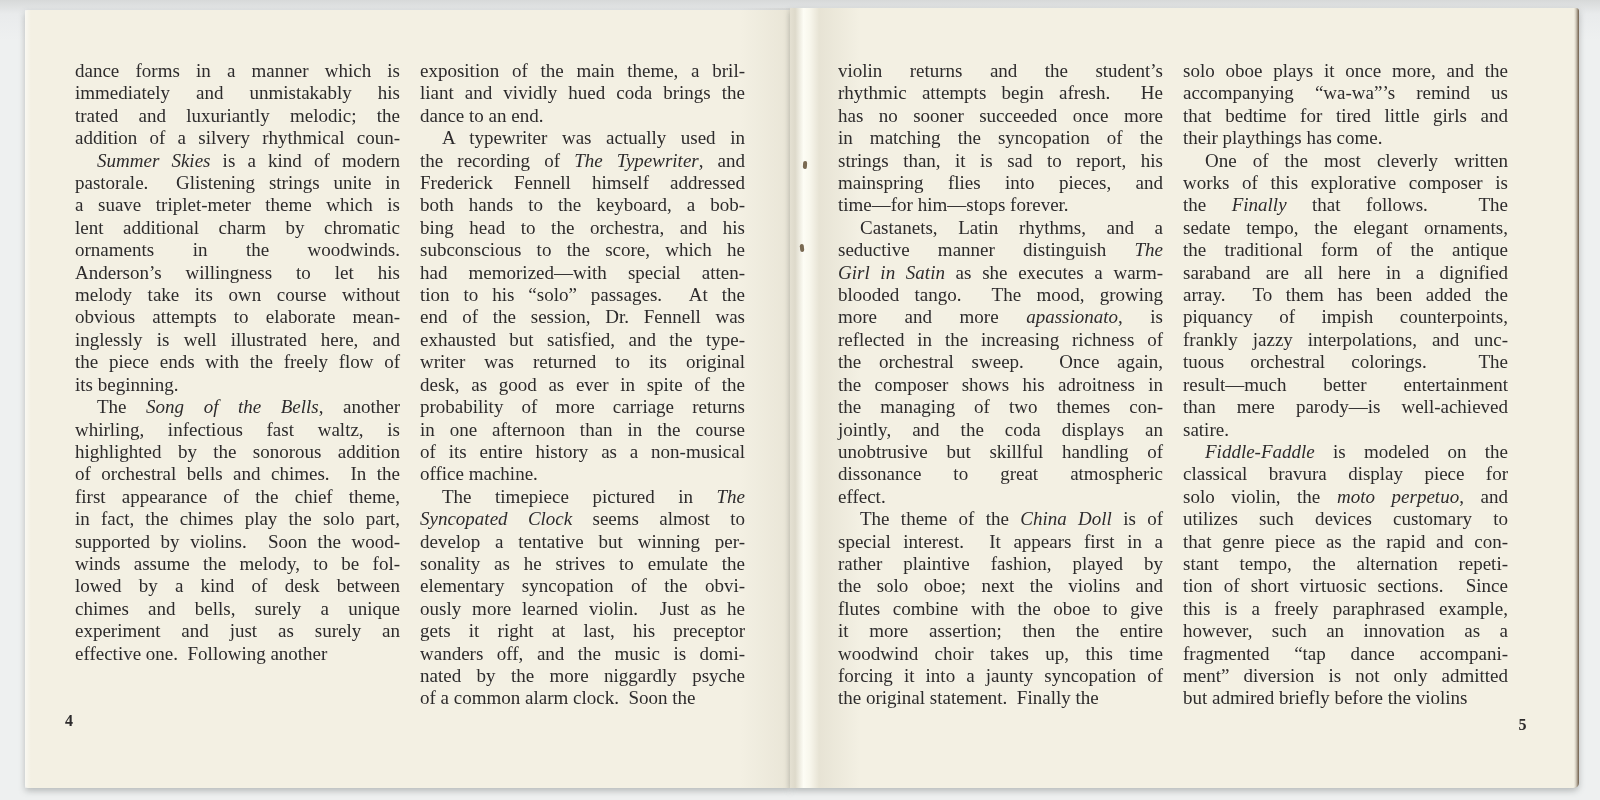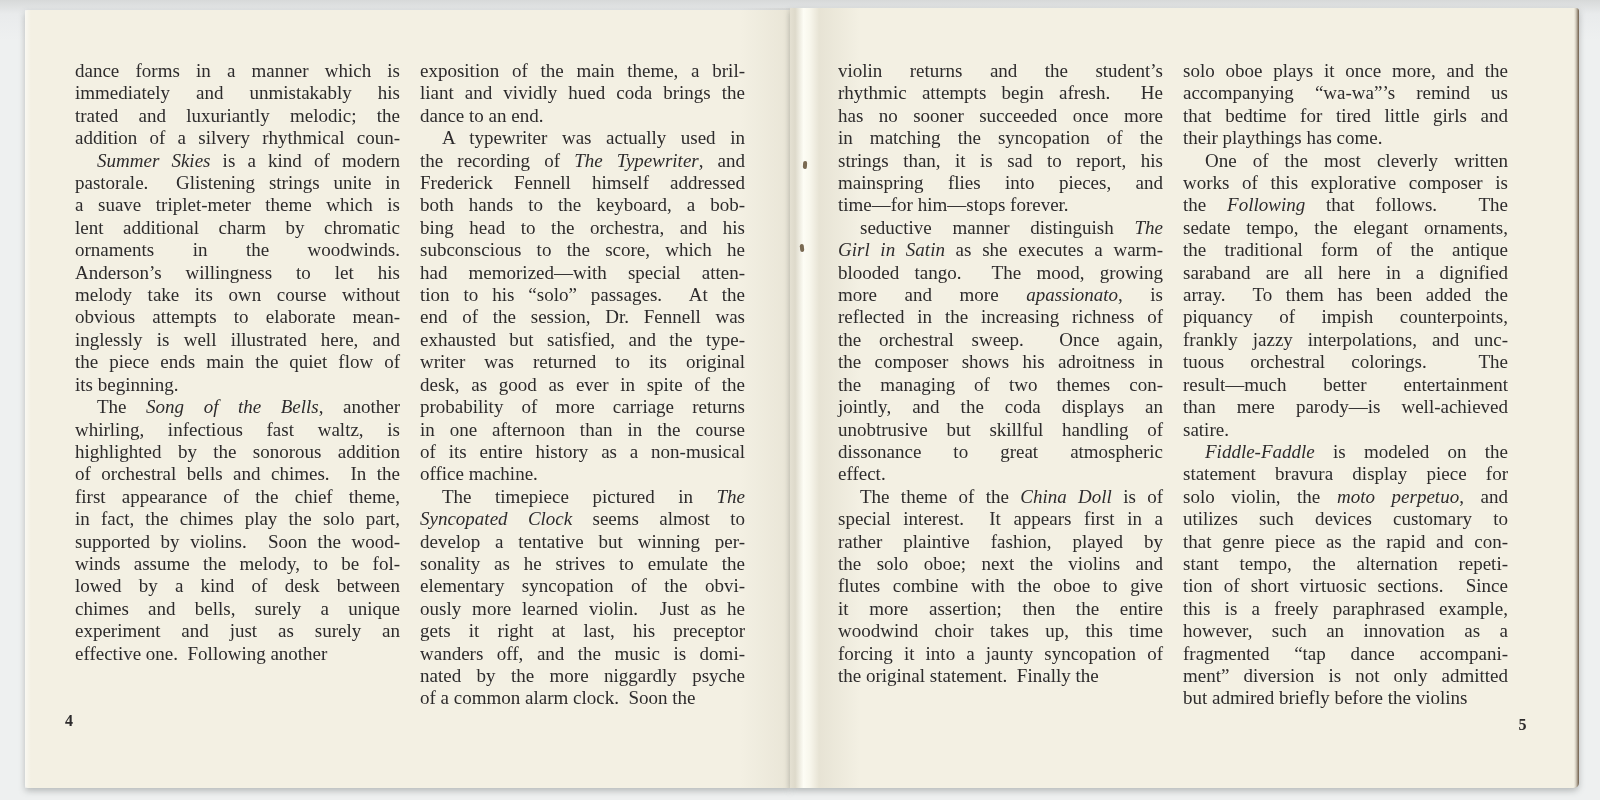--- a/index.html
+++ b/index.html
@@ -74,21 +74,21 @@
           <div class="para indent">
             <div class="line jl"><em>Summer Skies</em><span> is a kind of modern</span></div>
             <div class="line jl"><span>pastorale.  Glistening strings unite in</span></div>
             <div class="line jl"><span>a suave triplet-meter theme which is</span></div>
             <div class="line jl"><span>lent additional charm by chromatic</span></div>
             <div class="line jl"><span>ornaments in the woodwinds.</span></div>
             <div class="line jl"><span>Anderson’s willingness to let his</span></div>
             <div class="line jl"><span>melody take its own course without</span></div>
             <div class="line jl"><span>obvious attempts to elaborate mean-</span></div>
             <div class="line jl"><span>inglessly is well illustrated here, and</span></div>
-            <div class="line jl"><span>the piece ends main the quiet flow of</span></div>
+            <div class="line jl"><span>the piece ends with the freely flow of</span></div>
             <div class="line"><span>its beginning.</span></div>
           </div>
           <div class="para indent">
             <div class="line jl"><span>The </span><em>Song of the Bells</em><span>, another</span></div>
             <div class="line jl"><span>whirling, infectious fast waltz, is</span></div>
             <div class="line jl"><span>highlighted by the sonorous addition</span></div>
             <div class="line jl"><span>of orchestral bells and chimes.  In the</span></div>
             <div class="line jl"><span>first appearance of the chief theme,</span></div>
             <div class="line jl"><span>in fact, the chimes play the solo part,</span></div>
             <div class="line jl"><span>supported by violins.  Soon the wood-</span></div>
@@ -146,20 +146,21 @@
           <div class="para">
             <div class="line jl"><span>violin returns and the student’s</span></div>
             <div class="line jl"><span>rhythmic attempts begin afresh.  He</span></div>
             <div class="line jl"><span>has no sooner succeeded once more</span></div>
             <div class="line jl"><span>in matching the syncopation of the</span></div>
             <div class="line jl"><span>strings than, it is sad to report, his</span></div>
             <div class="line jl"><span>mainspring flies into pieces, and</span></div>
             <div class="line"><span>time—for him—stops forever.</span></div>
           </div>
           <div class="para indent">
+            <div class="line jl"><span>Castanets, Latin rhythms, and a</span></div>
             <div class="line jl"><span>seductive manner distinguish </span><em>The</em></div>
             <div class="line jl"><em>Girl in Satin</em><span> as she executes a warm-</span></div>
             <div class="line jl"><span>blooded tango.  The mood, growing</span></div>
             <div class="line jl"><span>more and more </span><em>apassionato</em><span>, is</span></div>
             <div class="line jl"><span>reflected in the increasing richness of</span></div>
             <div class="line jl"><span>the orchestral sweep.  Once again,</span></div>
             <div class="line jl"><span>the composer shows his adroitness in</span></div>
             <div class="line jl"><span>the managing of two themes con-</span></div>
             <div class="line jl"><span>jointly, and the coda displays an</span></div>
             <div class="line jl"><span>unobtrusive but skillful handling of</span></div>
@@ -181,35 +182,35 @@
       <div class="col">
           <div class="para">
             <div class="line jl"><span>solo oboe plays it once more, and the</span></div>
             <div class="line jl"><span>accompanying “wa-wa”’s remind us</span></div>
             <div class="line jl"><span>that bedtime for tired little girls and</span></div>
             <div class="line"><span>their playthings has come.</span></div>
           </div>
           <div class="para indent">
             <div class="line jl"><span>One of the most cleverly written</span></div>
             <div class="line jl"><span>works of this explorative composer is</span></div>
-            <div class="line jl"><span>the </span><em>Following</em><span> that follows.  The</span></div>
+            <div class="line jl"><span>the </span><em>Finally</em><span> that follows.  The</span></div>
             <div class="line jl"><span>sedate tempo, the elegant ornaments,</span></div>
             <div class="line jl"><span>the traditional form of the antique</span></div>
             <div class="line jl"><span>saraband are all here in a dignified</span></div>
             <div class="line jl"><span>array.  To them has been added the</span></div>
             <div class="line jl"><span>piquancy of impish counterpoints,</span></div>
             <div class="line jl"><span>frankly jazzy interpolations, and unc-</span></div>
             <div class="line jl"><span>tuous orchestral colorings.  The</span></div>
             <div class="line jl"><span>result—much better entertainment</span></div>
             <div class="line jl"><span>than mere parody—is well-achieved</span></div>
             <div class="line"><span>satire.</span></div>
           </div>
           <div class="para indent">
             <div class="line jl"><em>Fiddle-Faddle</em><span> is modeled on the</span></div>
-            <div class="line jl"><span>statement bravura display piece for</span></div>
+            <div class="line jl"><span>classical bravura display piece for</span></div>
             <div class="line jl"><span>solo violin, the </span><em>moto perpetuo</em><span>, and</span></div>
             <div class="line jl"><span>utilizes such devices customary to</span></div>
             <div class="line jl"><span>that genre piece as the rapid and con-</span></div>
             <div class="line jl"><span>stant tempo, the alternation repeti-</span></div>
             <div class="line jl"><span>tion of short virtuosic sections.  Since</span></div>
             <div class="line jl"><span>this is a freely paraphrased example,</span></div>
             <div class="line jl"><span>however, such an innovation as a</span></div>
             <div class="line jl"><span>fragmented “tap dance accompani-</span></div>
             <div class="line jl"><span>ment” diversion is not only admitted</span></div>
             <div class="line"><span>but admired briefly before the violins</span></div>

